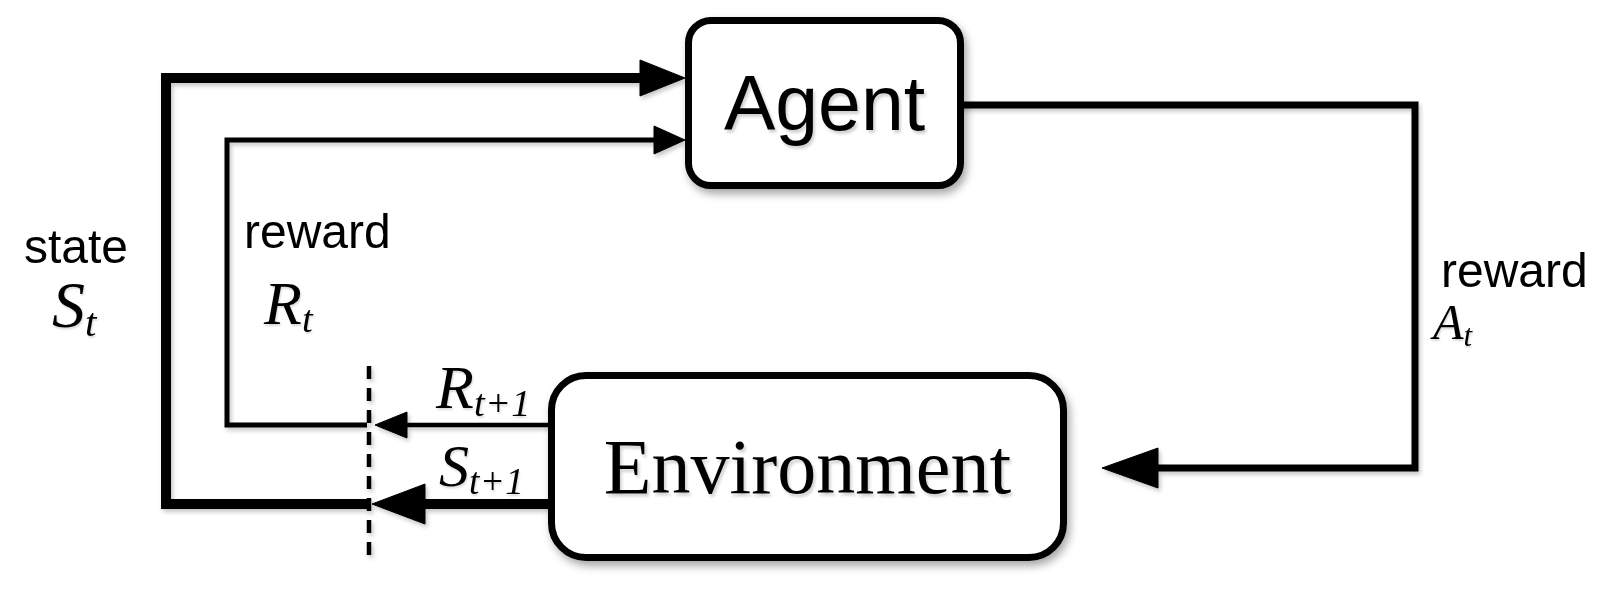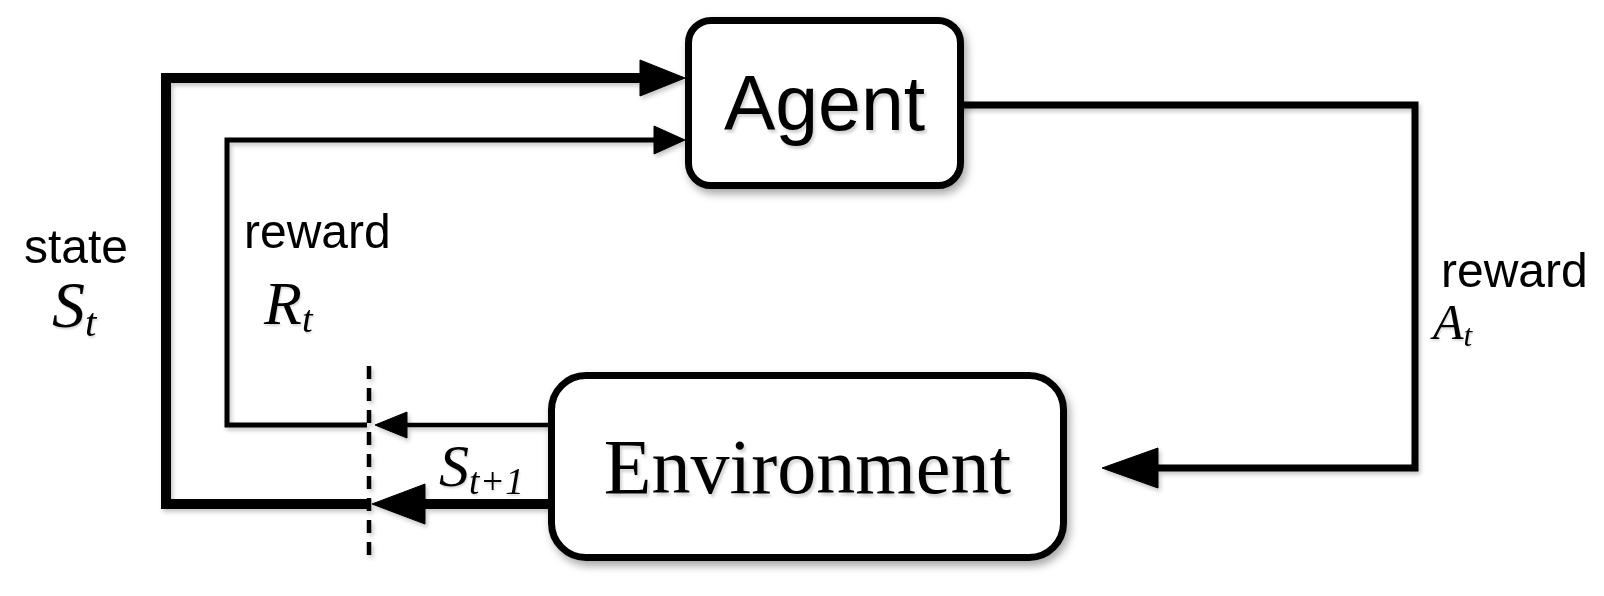--- a/index.html
+++ b/index.html
@@ -110,16 +110,17 @@
 
   <div class="lbl word state-word">state</div>
   <div class="lbl math state-sym"><span>S</span><sub class="msub">t</sub></div>
 
   <div class="lbl word reward-word">reward</div>
   <div class="lbl math reward-sym"><span>R</span><sub class="msub">t</sub></div>
 
   <div class="lbl word action-word">reward</div>
   <div class="lbl math action-sym"><span>A</span><sub class="msub">t</sub></div>
 
+  <div class="lbl math next-reward-sym"><span>R</span><sub class="msub">t+1</sub></div>
 
   <div class="lbl math next-state-sym"><span>S</span><sub class="msub">t+1</sub></div>
 
 </div>
 
 </body></html>

